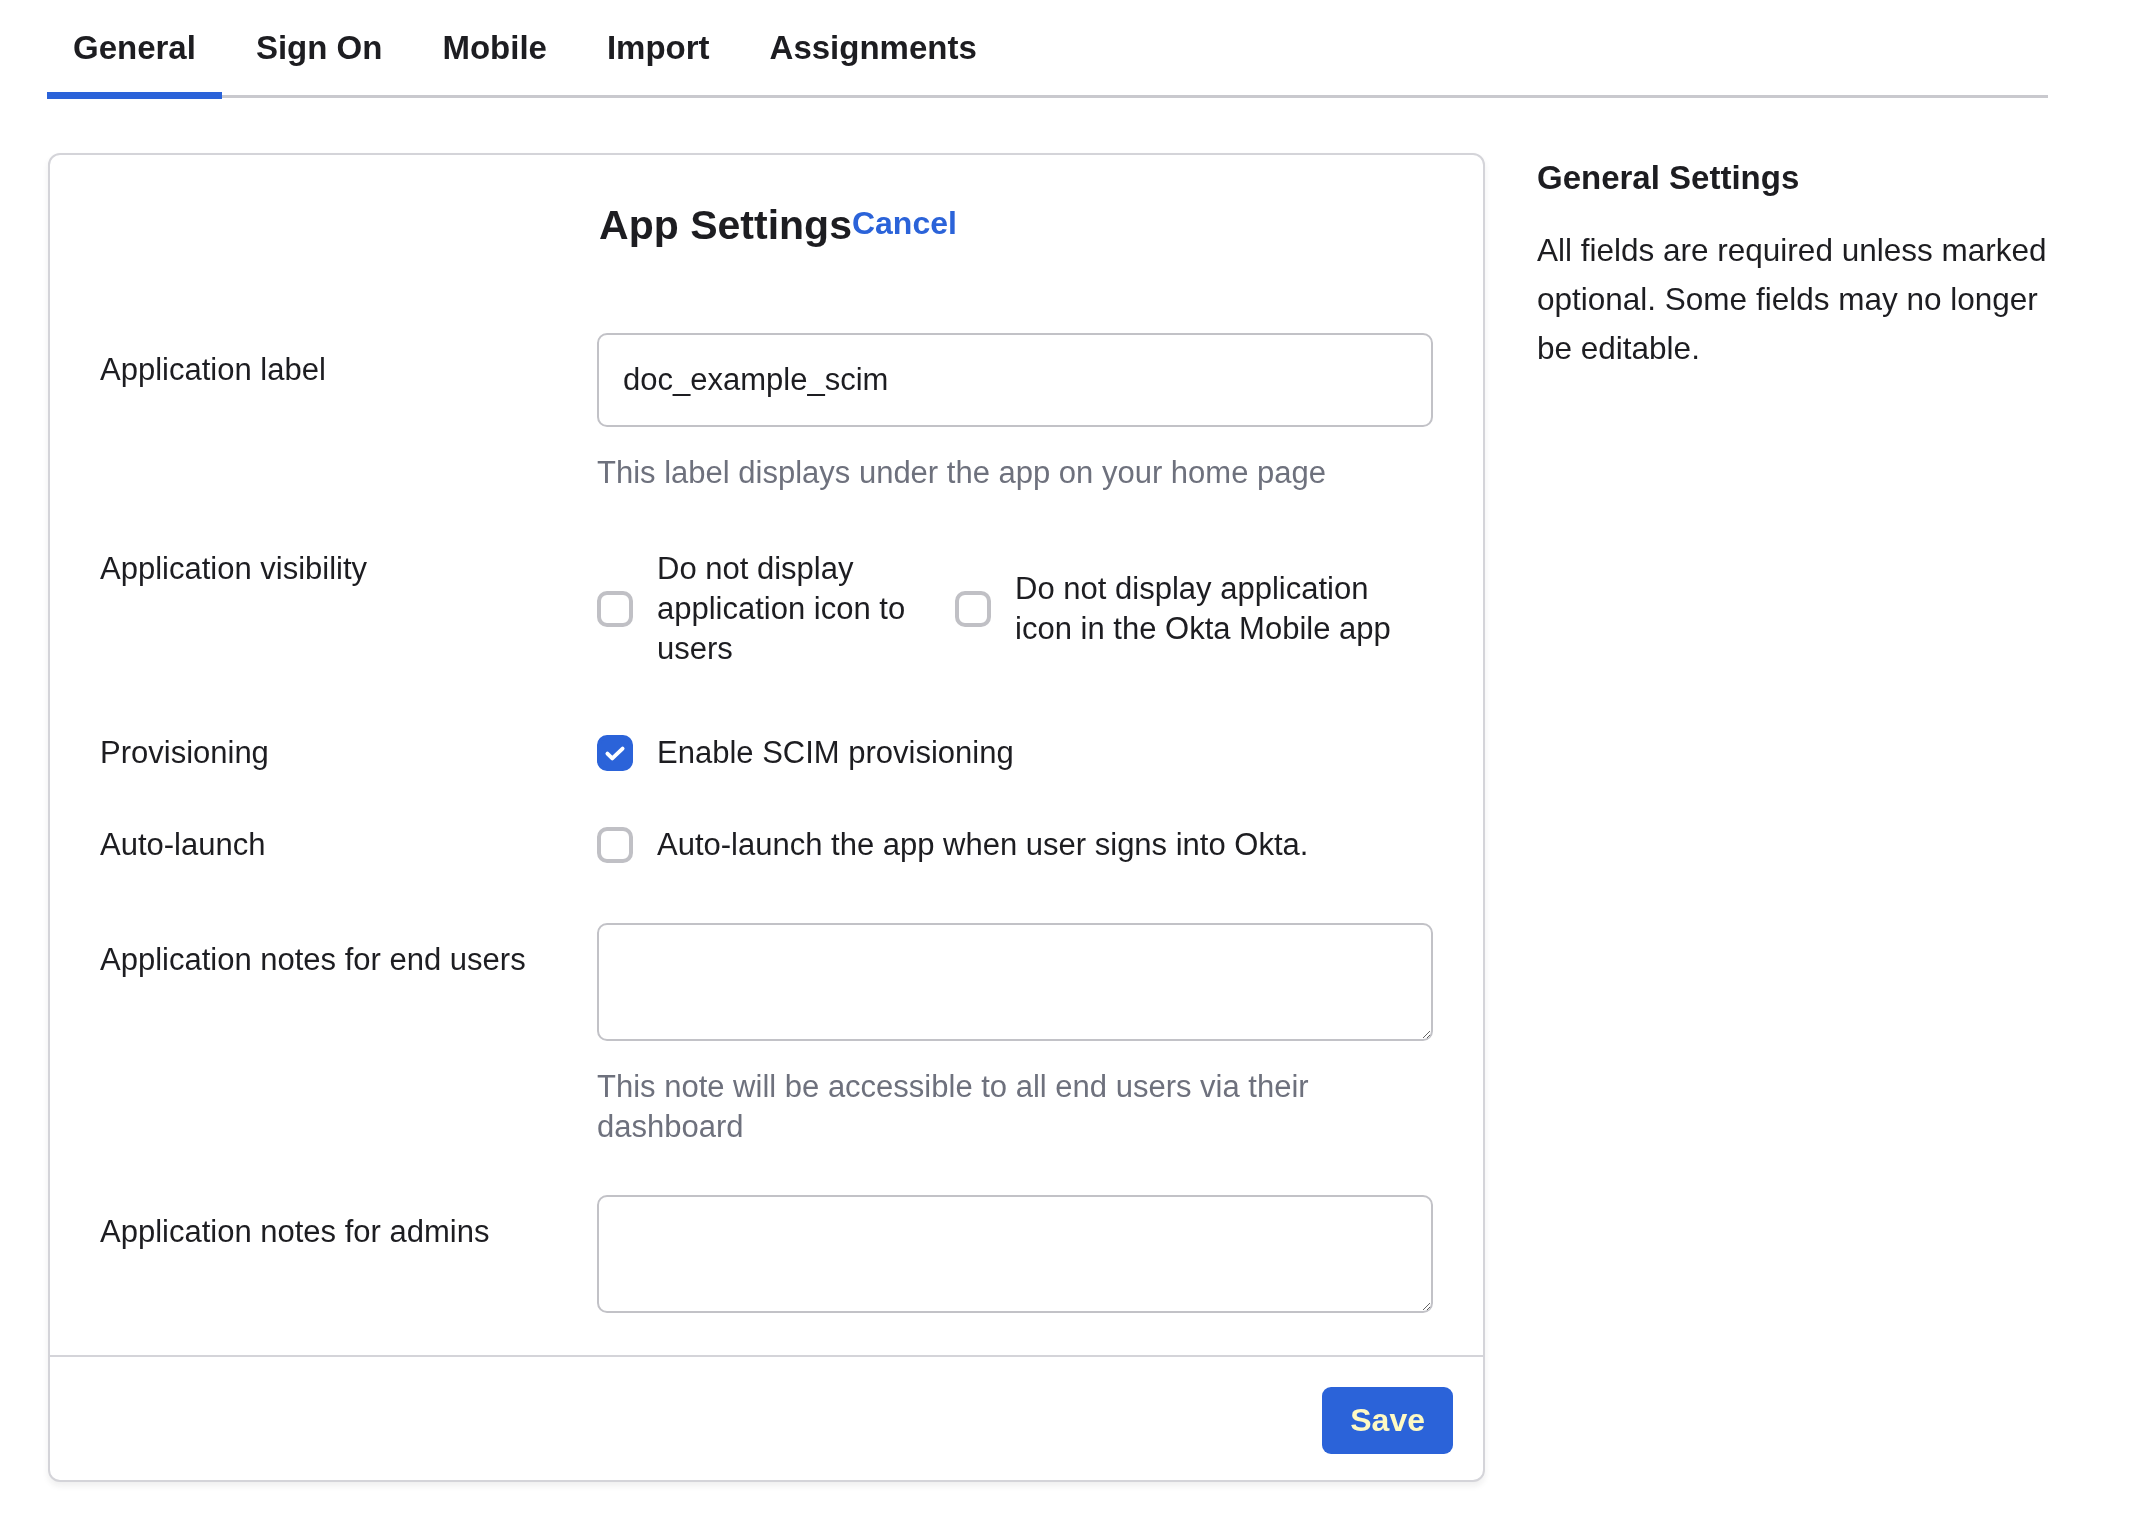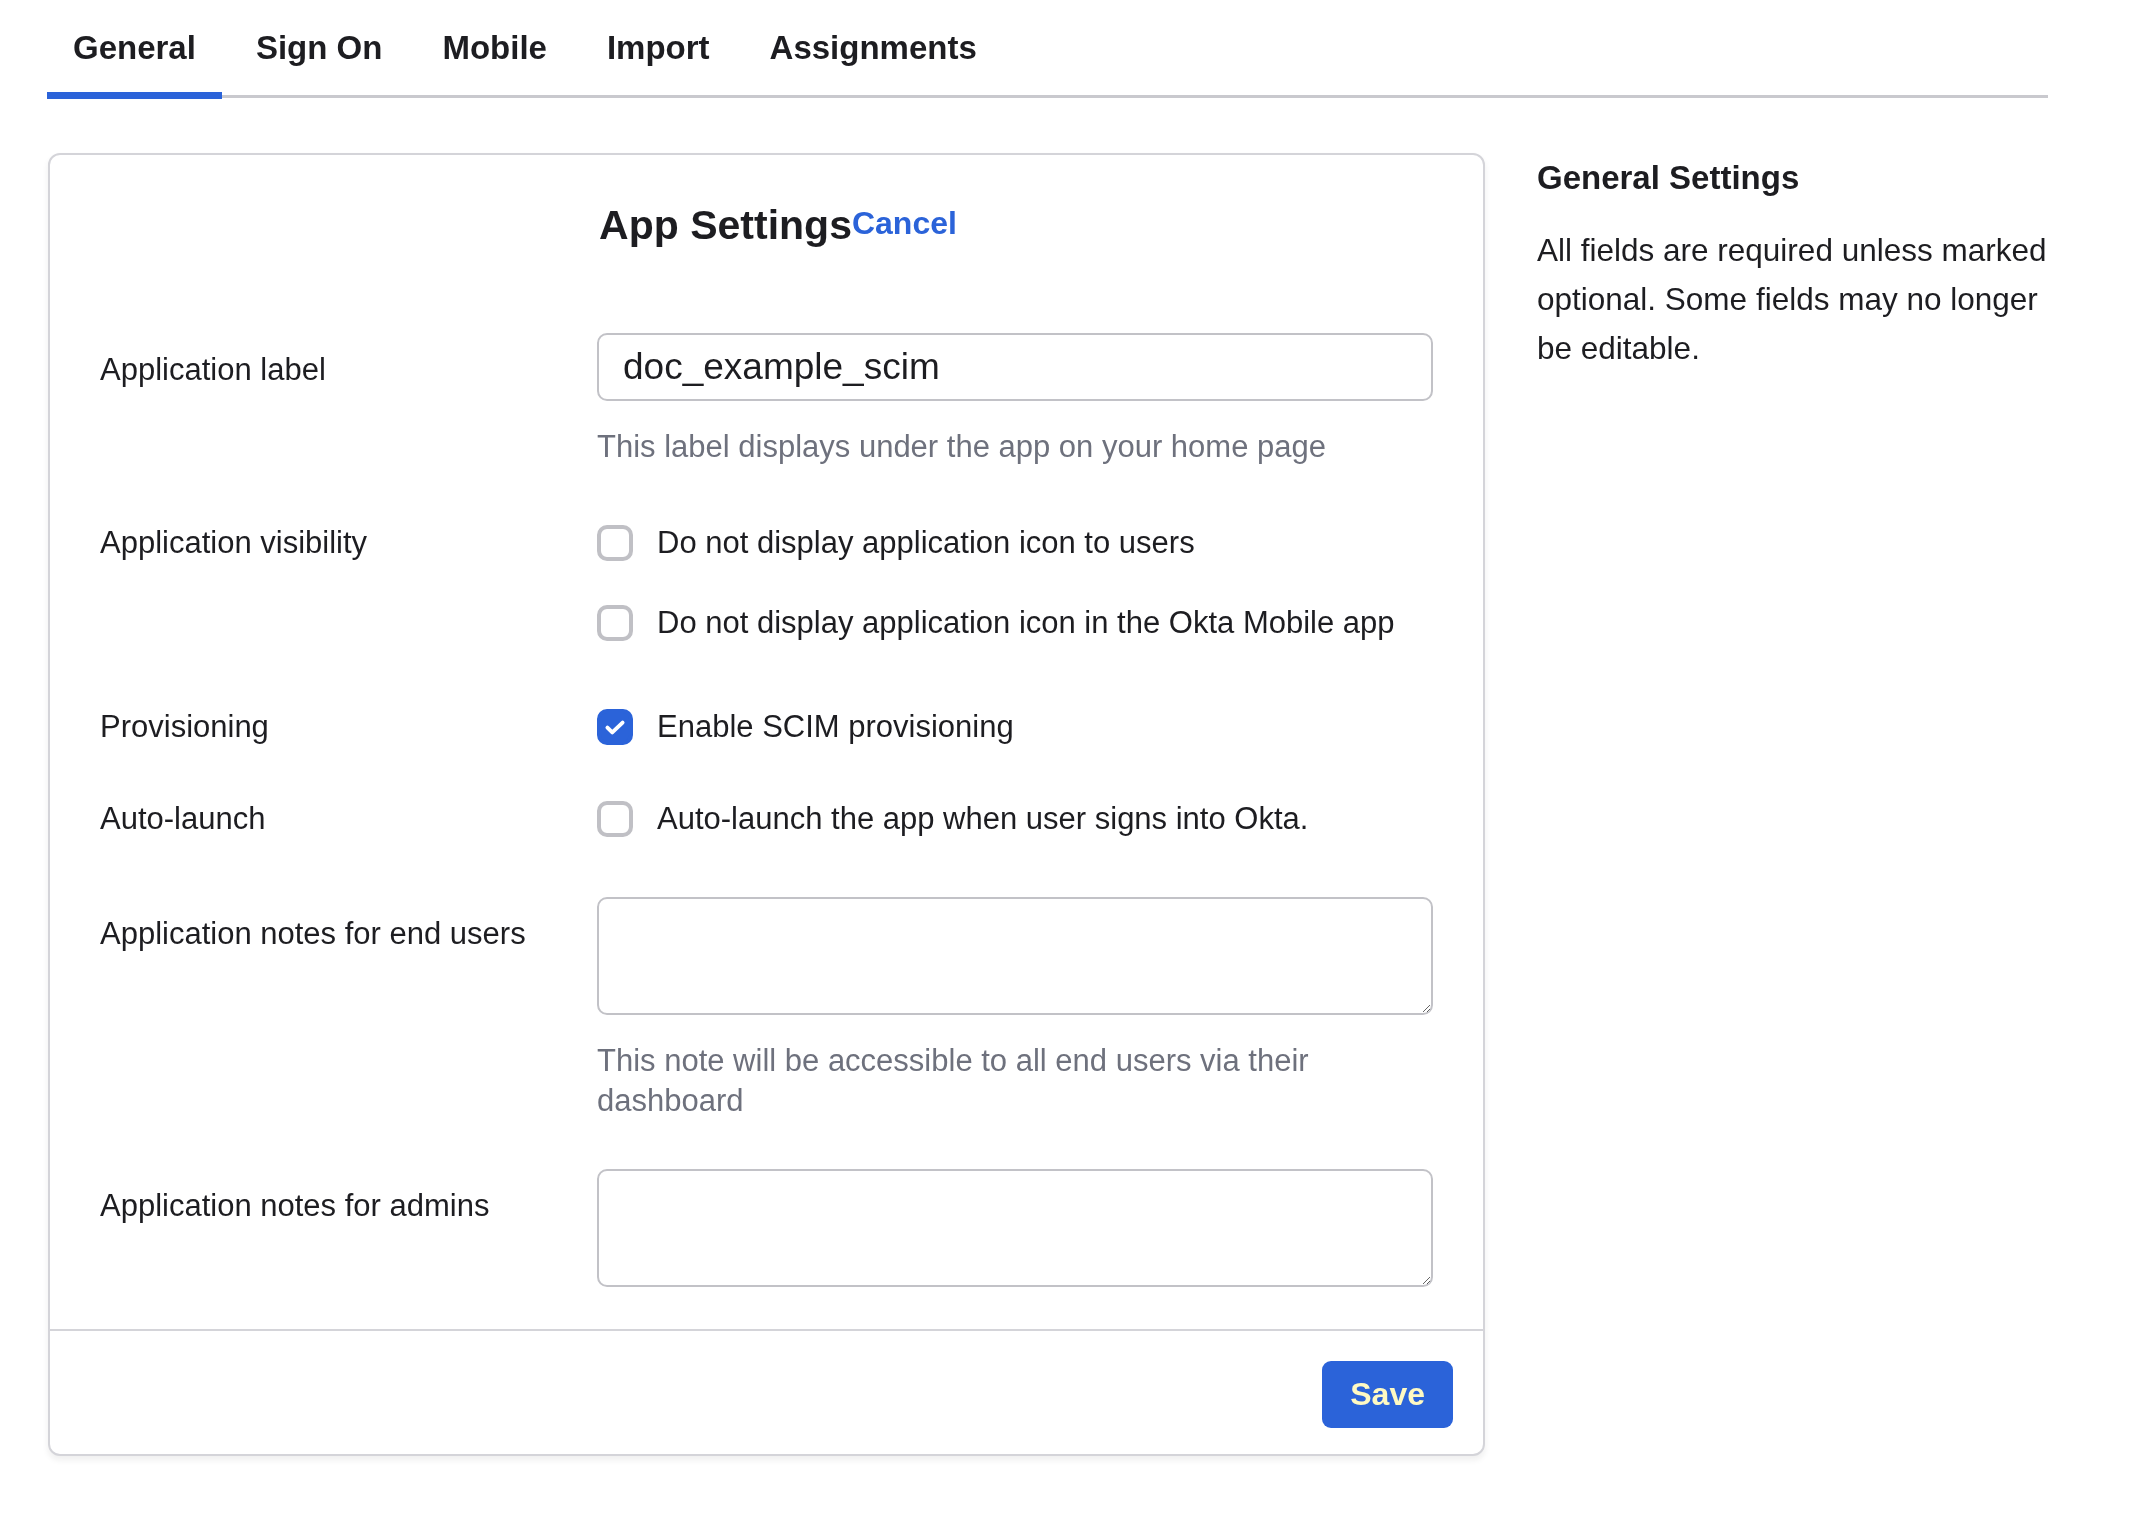--- a/index.html
+++ b/index.html
@@ -46,32 +46,32 @@
   .card-body { padding:84px 50px 0 50px; }
   .row { display:grid; grid-template-columns:497px 1fr; }
   .row .flabel { font-size:31px; line-height:40px; padding-top:17px; }
   .row.checks-row .flabel { padding-top:0; }
   .mb-input { margin-bottom:56px; }
   .mb-visibility { margin-bottom:64px; }
   .mb-provisioning { margin-bottom:52px; }
   .mb-autolaunch { margin-bottom:58px; }
   .mb-notes1 { margin-bottom:48px; }
   .text-input {
-    width:100%; height:68px; padding:0 24px;
-    font-family:"Liberation Sans", sans-serif; font-size:37px; color:#1d1d21;
+    width:100%; height:94px; padding:0 24px;
+    font-family:"Liberation Sans", sans-serif; font-size:31px; color:#1d1d21;
     border:2px solid #c2c2c7; border-radius:10px; outline:none; background:#fff;
   }
   .textarea {
     display:block; width:100%; height:118px; padding:14px 20px;
     font-family:"Liberation Sans", sans-serif; font-size:31px; color:#1d1d21;
     border:2px solid #c2c2c7; border-radius:10px; outline:none; background:#fff;
     resize:both;
   }
   .helper { margin-top:26px; font-size:31px; line-height:40px; color:#6e717d; }
-  .check-group { display:flex; flex-direction:column; row-gap:40px; }
+  .check-group { display:flex; row-gap:40px; }
   .check-row { display:flex; align-items:center; column-gap:24px; cursor:pointer; min-height:40px; }
   .checkbox {
     flex:0 0 auto; width:36px; height:36px;
     border:4px solid #c0c0c5; border-radius:10px; background:#fff;
     display:flex; align-items:center; justify-content:center;
   }
   .checkbox svg { display:none; width:26px; height:26px; }
   .checkbox.checked { border-color:var(--accent); background:var(--accent); }
   .checkbox.checked svg { display:block; }
   .check-label { font-size:31px; line-height:40px; }

